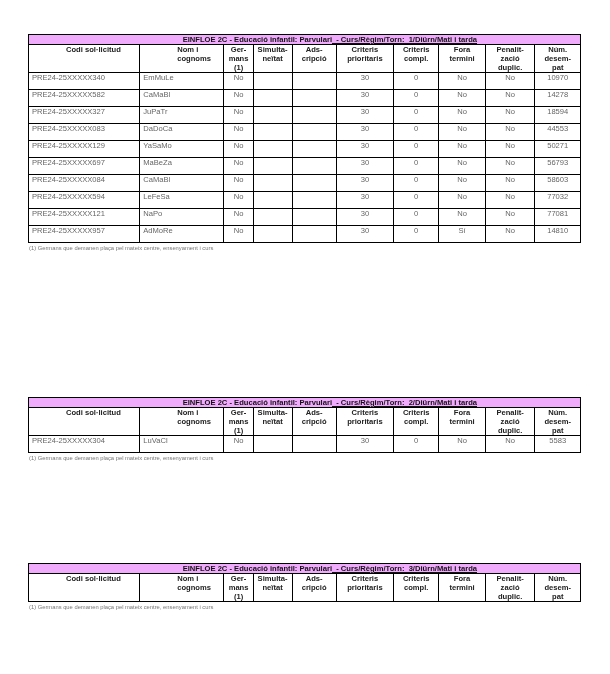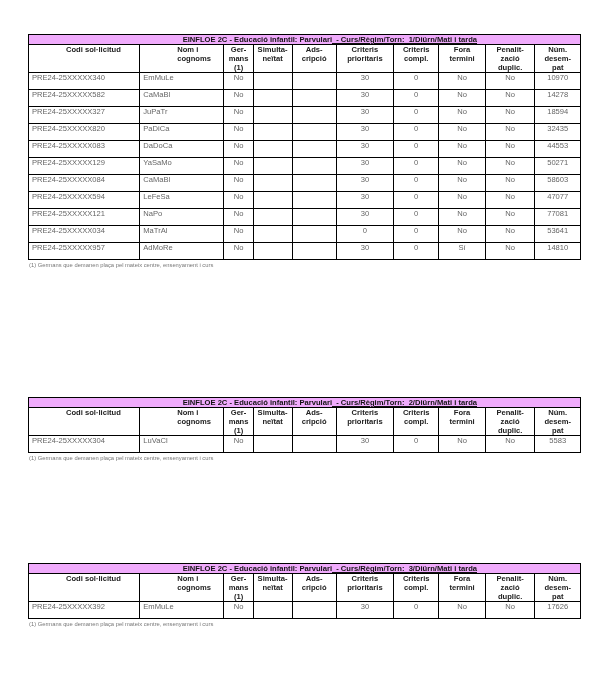--- a/index.html
+++ b/index.html
@@ -90,32 +90,20 @@
             <td class="c">No</td>
             <td class="c"></td>
             <td class="c"></td>
             <td class="c">30</td>
             <td class="c">0</td>
             <td class="c">No</td>
             <td class="c">No</td>
             <td class="c">18594</td>
           </tr>
           <tr class="data-row">
-            <td class="l">PRE24-25XXXXX820</td>
-            <td class="l">PaDiCa</td>
-            <td class="c">No</td>
-            <td class="c"></td>
-            <td class="c"></td>
-            <td class="c">30</td>
-            <td class="c">0</td>
-            <td class="c">No</td>
-            <td class="c">No</td>
-            <td class="c">32435</td>
-          </tr>
-          <tr class="data-row">
             <td class="l">PRE24-25XXXXX083</td>
             <td class="l">DaDoCa</td>
             <td class="c">No</td>
             <td class="c"></td>
             <td class="c"></td>
             <td class="c">30</td>
             <td class="c">0</td>
             <td class="c">No</td>
             <td class="c">No</td>
             <td class="c">44553</td>
@@ -126,20 +114,32 @@
             <td class="c">No</td>
             <td class="c"></td>
             <td class="c"></td>
             <td class="c">30</td>
             <td class="c">0</td>
             <td class="c">No</td>
             <td class="c">No</td>
             <td class="c">50271</td>
           </tr>
           <tr class="data-row">
+            <td class="l">PRE24-25XXXXX697</td>
+            <td class="l">MaBeZa</td>
+            <td class="c">No</td>
+            <td class="c"></td>
+            <td class="c"></td>
+            <td class="c">30</td>
+            <td class="c">0</td>
+            <td class="c">No</td>
+            <td class="c">No</td>
+            <td class="c">56793</td>
+          </tr>
+          <tr class="data-row">
             <td class="l">PRE24-25XXXXX084</td>
             <td class="l">CaMaBl</td>
             <td class="c">No</td>
             <td class="c"></td>
             <td class="c"></td>
             <td class="c">30</td>
             <td class="c">0</td>
             <td class="c">No</td>
             <td class="c">No</td>
             <td class="c">58603</td>
@@ -147,45 +147,33 @@
           <tr class="data-row">
             <td class="l">PRE24-25XXXXX594</td>
             <td class="l">LeFeSa</td>
             <td class="c">No</td>
             <td class="c"></td>
             <td class="c"></td>
             <td class="c">30</td>
             <td class="c">0</td>
             <td class="c">No</td>
             <td class="c">No</td>
-            <td class="c">47077</td>
+            <td class="c">77032</td>
           </tr>
           <tr class="data-row">
             <td class="l">PRE24-25XXXXX121</td>
             <td class="l">NaPo</td>
             <td class="c">No</td>
             <td class="c"></td>
             <td class="c"></td>
             <td class="c">30</td>
             <td class="c">0</td>
             <td class="c">No</td>
             <td class="c">No</td>
             <td class="c">77081</td>
-          </tr>
-          <tr class="data-row">
-            <td class="l">PRE24-25XXXXX034</td>
-            <td class="l">MaTrAl</td>
-            <td class="c">No</td>
-            <td class="c"></td>
-            <td class="c"></td>
-            <td class="c">0</td>
-            <td class="c">0</td>
-            <td class="c">No</td>
-            <td class="c">No</td>
-            <td class="c">53641</td>
           </tr>
           <tr class="data-row">
             <td class="l">PRE24-25XXXXX957</td>
             <td class="l">AdMoRe</td>
             <td class="c">No</td>
             <td class="c"></td>
             <td class="c"></td>
             <td class="c">30</td>
             <td class="c">0</td>
             <td class="c">Sí</td>
@@ -275,29 +263,17 @@
             <th class="l"><span class="hb">Nom i cognoms</span></th>
             <th class="c"><span class="hb">Ger-<br>mans<br>(1)</span></th>
             <th class="c"><span class="hb">Simulta-<br>neïtat</span></th>
             <th class="c"><span class="hb">Ads-<br>cripció</span></th>
             <th class="c"><span class="hb">Criteris<br>prioritaris</span></th>
             <th class="c"><span class="hb">Criteris<br>compl.</span></th>
             <th class="c"><span class="hb">Fora<br>termini</span></th>
             <th class="c"><span class="hb">Penalit-<br>zació<br>duplic.</span></th>
             <th class="c"><span class="hb">Núm.<br>desem-<br>pat</span></th>
           </tr>
-          <tr class="data-row">
-            <td class="l">PRE24-25XXXXX392</td>
-            <td class="l">EmMuLe</td>
-            <td class="c">No</td>
-            <td class="c"></td>
-            <td class="c"></td>
-            <td class="c">30</td>
-            <td class="c">0</td>
-            <td class="c">No</td>
-            <td class="c">No</td>
-            <td class="c">17626</td>
-          </tr>
         </tbody>
       </table>
       <div class="footnote">(1)  Germans que demanen plaça pel mateix centre, ensenyament i curs</div>
     </div>
   </div>
 
 </body></html>

